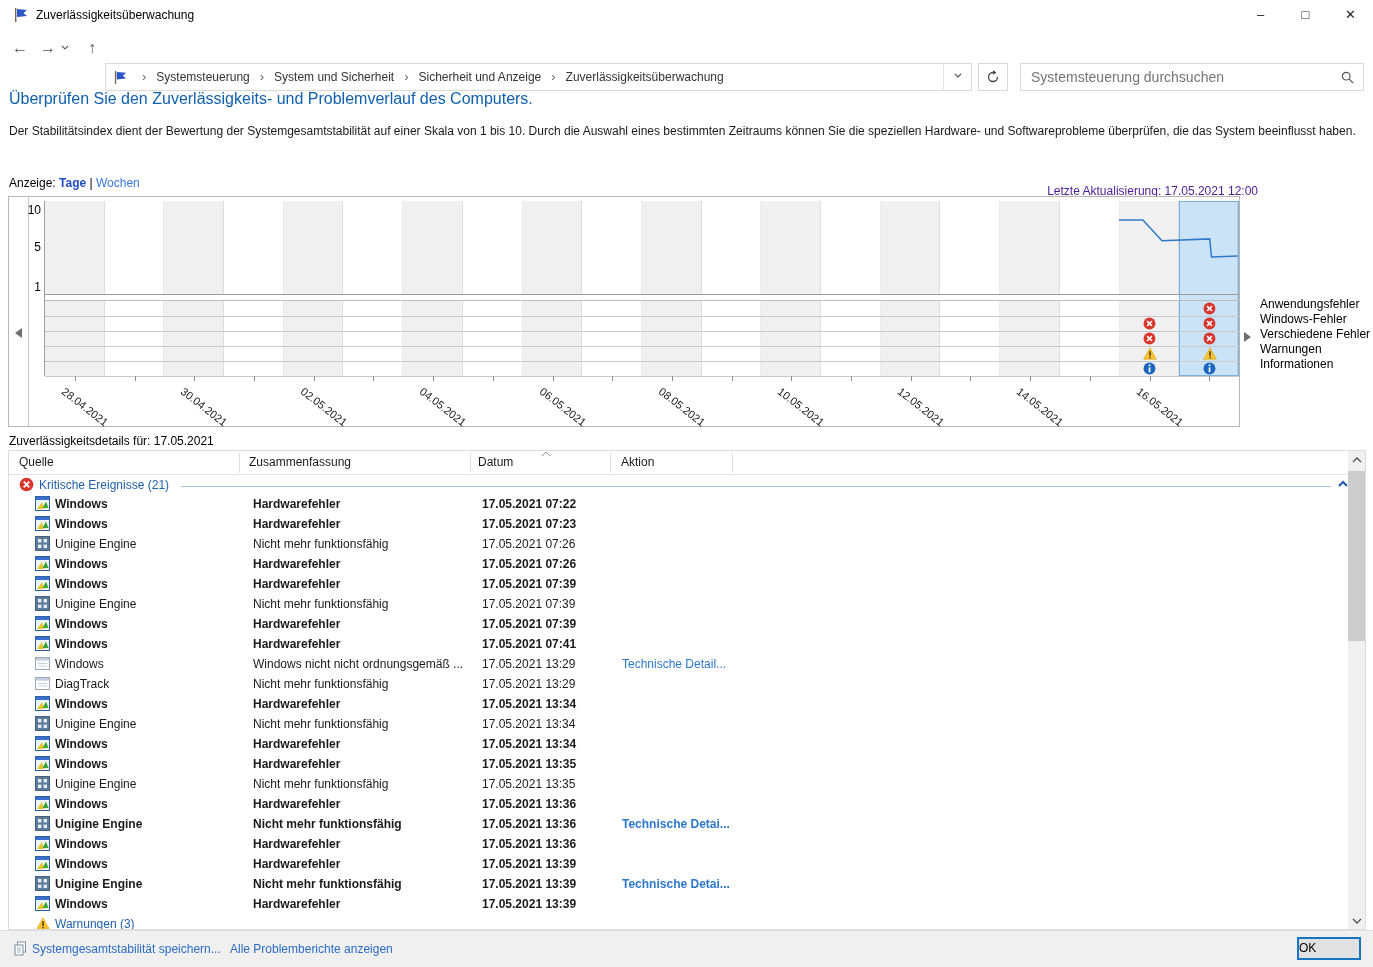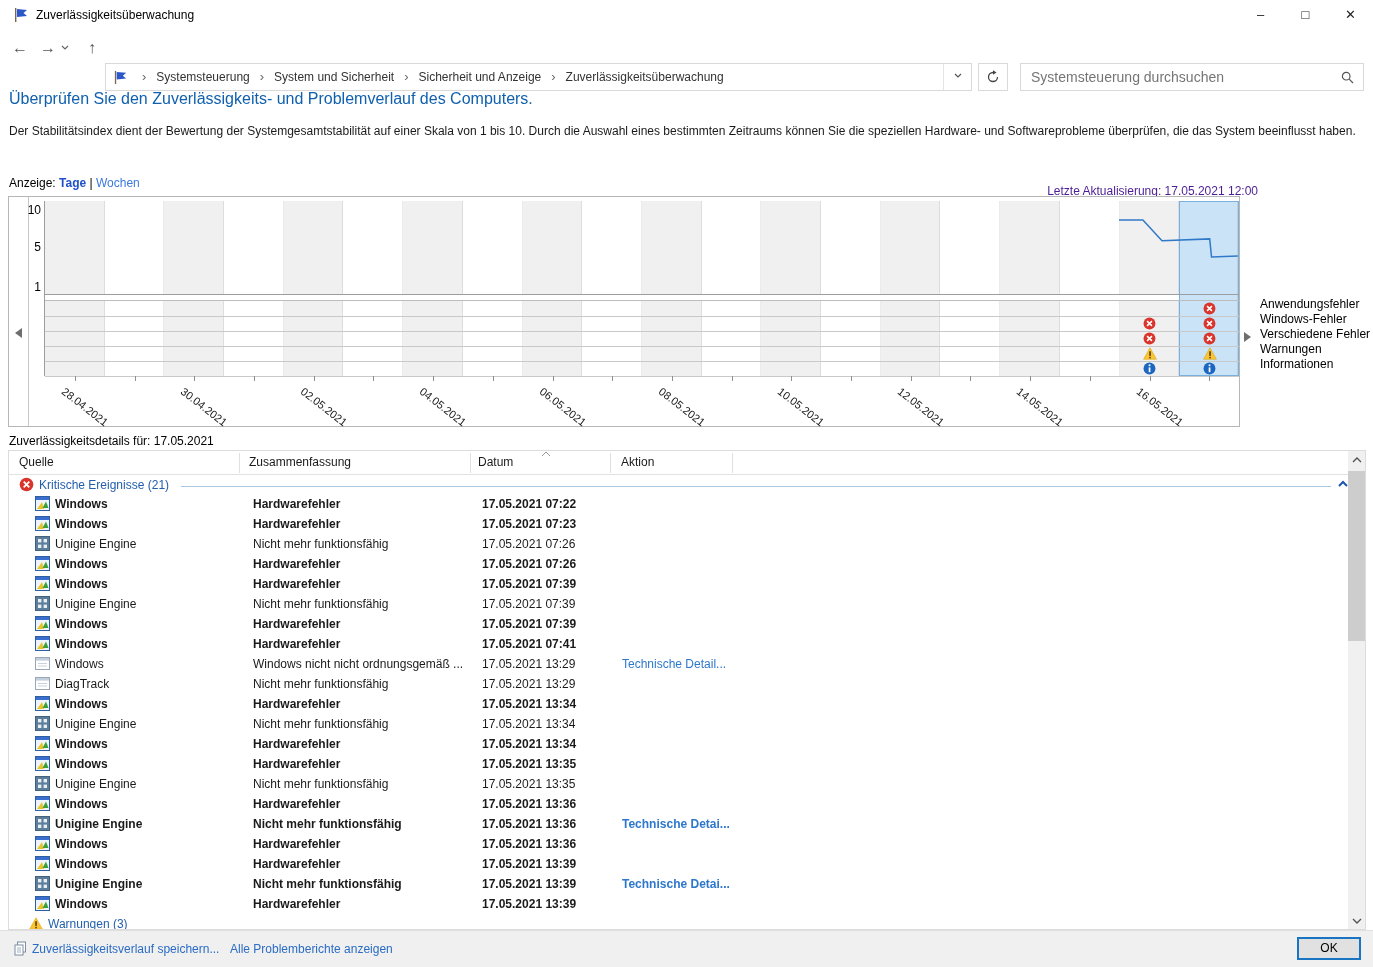--- a/index.html
+++ b/index.html
@@ -77,21 +77,21 @@
   
   #sbar { position:absolute; right:0; top:0; width:17px; height:478px; background:#f0f0f0; }
   .sbtn { position:absolute; left:0; width:17px; height:17px; background:#f0f0f0; }
   #sthumb { position:absolute; left:0; top:20px; width:17px; height:170px; background:#cdcdcd; }
 
   
   #footer { position:absolute; left:0; top:930px; width:1373px; height:37px; background:#f0f0f0;
             border-top:1px solid #dfdfdf; }
   .flink { position:absolute; top:11px; font-size:12px; color:#2a6cc4; }
   #okbtn { position:absolute; left:1297px; top:6px; width:64px; height:23px; background:#e1e1e1;
-           border:2px solid #1974c2; font-size:12px; text-align:center; line-height:19px; color:#000; }
+           border:2px solid #1974c2; font-size:12px; line-height:19px; color:#000; }
   svg { display:block; }
 </style>
 </head>
 <body>
 
 <div id="titlebar">
   <span class="abs" style="left:13px;top:7px;">
     <svg width="16" height="16" viewBox="0 0 16 16">
       <rect x="2" y="1" width="1.4" height="14" fill="#7a6652"></rect>
       <path d="M4 2 L14 3 L10.5 6 L14 9 L4 10 Z" fill="#2b57c8"></path>
@@ -620,21 +620,21 @@
     <rect x="1" y="1" width="13" height="3" fill="#3a6fd0"></rect>
     <path d="M2 13 L7 6 L9 13 Z" fill="#e8c429"></path>
     <path d="M7.5 12 L11 5.5 L13.5 12 Z" fill="#3aa03a"></path>
           </svg>
         </span>
         <span class="src">Windows</span>
         <span class="sum">Hardwarefehler</span>
         <span class="dat">17.05.2021 13:39</span>
       </div>
     </div>
-  <div id="partialrow" class="abs" style="left:9px;top:463px;width:1340px;height:15px;overflow:hidden;">
+  <div id="partialrow" class="abs" style="left:16px;top:463px;width:1340px;height:15px;overflow:hidden;">
     <span class="abs" style="left:11px;top:3px;">
         <svg width="14" height="13" viewBox="0 0 15 14">
     <path d="M7.5 0.8 L14.4 13.2 L0.6 13.2 Z" fill="#fcc433" stroke="#d9a400" stroke-width="0.6"></path>
     <rect x="6.8" y="4.6" width="1.5" height="5" fill="#3a2c00"></rect>
     <rect x="6.8" y="10.6" width="1.5" height="1.6" fill="#3a2c00"></rect>
         </svg>
       </span>
     <span class="abs" style="left:30px;top:3px;font-size:12px;color:#2360ac;">Warnungen (3)</span>
   </div>
   <div id="sbar">
@@ -655,16 +655,16 @@
 <div id="footer">
   <span class="abs" style="left:13px;top:10px;">
     <svg width="16" height="16" viewBox="0 0 16 16">
       <rect x="4.5" y="1" width="8" height="10" fill="#fff" stroke="#7c8ea0" stroke-width="1"></rect>
       <rect x="2" y="4" width="8" height="10" fill="#fff" stroke="#7c8ea0" stroke-width="1"></rect>
       <line x1="4" y1="7" x2="8" y2="7" stroke="#9fb2c4" stroke-width="1"></line>
       <line x1="4" y1="9" x2="8" y2="9" stroke="#9fb2c4" stroke-width="1"></line>
       <line x1="4" y1="11" x2="8" y2="11" stroke="#9fb2c4" stroke-width="1"></line>
     </svg>
   </span>
-  <span class="flink" style="left:32px;">Zuverlässigkeitsverlauf speichern...</span>
+  <span class="flink" style="left:32px;">Systemgesamtstabilität speichern...</span>
   <span class="flink" style="left:230px;">Alle Problemberichte anzeigen</span>
   <div id="okbtn">OK</div>
 </div>
 
 </body></html>

